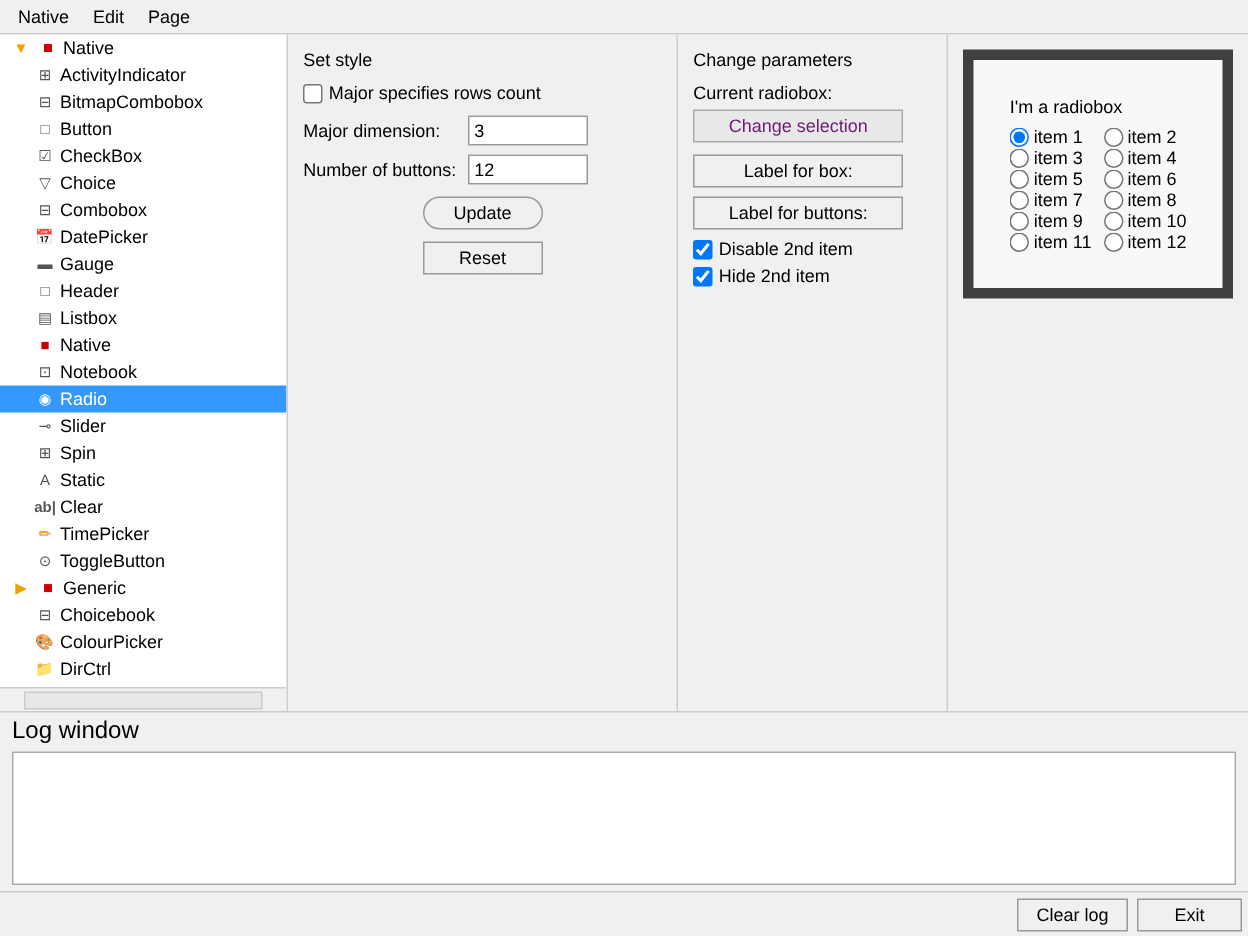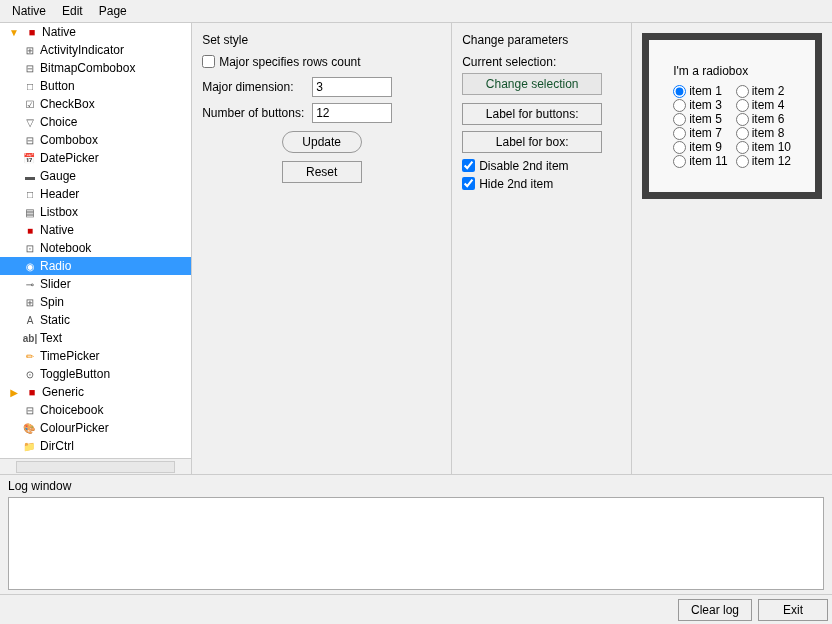--- a/index.html
+++ b/index.html
@@ -123,21 +123,21 @@
       width: 80px;
       height: 20px;
       border: 1px solid #999;
       padding: 1px 3px;
       background: white;
       font-size: 12px;
     }
 
     .checkbox-row {
       display: flex;
-      align-items: flex-start;
+      align-items: center;
       margin-bottom: 4px;
       font-size: 12px;
     }
     .checkbox-row input[type=checkbox] {
       margin-right: 4px;
     }
 
     .btn {
       padding: 3px 12px;
       background: #f0f0f0;
@@ -162,21 +162,21 @@
       margin-bottom: 4px;
     }
     .change-sel-btn {
       display: block;
       width: 140px;
       margin-bottom: 8px;
       padding: 3px 6px;
       background: #e8e8e8;
       border: 1px solid #aaa;
       font-size: 12px;
-      color: #14532d;
+      color: #701a75;
       cursor: default;
     }
     .label-btn {
       display: block;
       width: 140px;
       margin-bottom: 6px;
       padding: 3px 6px;
       background: #f0f0f0;
       border: 1px solid #999;
       font-size: 12px;
@@ -212,21 +212,21 @@
     
     .log-area {
       height: 120px;
       border-top: 1px solid #ccc;
       background: #f0f0f0;
       padding: 4px 8px;
       display: flex;
       flex-direction: column;
     }
     .log-title {
-      font-size: 12px;
+      font-size: 16px;
       margin-bottom: 4px;
     }
     .log-content {
       flex: 1;
       background: white;
       border: 1px solid #aaa;
     }
 
     
     .bottom-bar {
@@ -337,21 +337,21 @@
           <span>Spin</span>
         </div>
         <div class="tree-item">
           <span class="indent" style="width:20px"></span>
           <span class="icon" style="font-size:10px;color:#555;">A</span>
           <span>Static</span>
         </div>
         <div class="tree-item">
           <span class="indent" style="width:20px"></span>
           <span class="icon" style="font-size:10px;color:#555;font-weight:bold;">ab|</span>
-          <span>Text</span>
+          <span>Clear</span>
         </div>
         <div class="tree-item">
           <span class="indent" style="width:20px"></span>
           <span class="icon" style="font-size:10px;color:#e80;">✏</span>
           <span>TimePicker</span>
         </div>
         <div class="tree-item">
           <span class="indent" style="width:20px"></span>
           <span class="icon" style="font-size:10px;color:#555;">⊙</span>
           <span>ToggleButton</span>
@@ -400,24 +400,24 @@
         <div class="form-row">
           <span class="form-label">Number of buttons:</span>
           <input type="text" class="form-input" value="12" style="">
         </div>
         <button class="btn btn-update">Update</button>
         <button class="btn btn-reset">Reset</button>
       </div>
 
       <div class="panel-change">
         <div class="section-title">Change parameters</div>
-        <div class="current-sel-label">Current selection:</div>
+        <div class="current-sel-label">Current radiobox:</div>
         <button class="change-sel-btn" disabled="" style="text-align:center;">Change selection</button>
+        <button class="label-btn">Label for box:</button>
         <button class="label-btn">Label for buttons:</button>
-        <button class="label-btn">Label for box:</button>
         <div class="checkbox-row">
           <input type="checkbox" id="disable-cb" checked="" style="">
           <label for="disable-cb">Disable 2nd item</label>
         </div>
         <div class="checkbox-row">
           <input type="checkbox" id="hide-cb" checked="" style="">
           <label for="hide-cb">Hide 2nd item</label>
         </div>
       </div>
 

